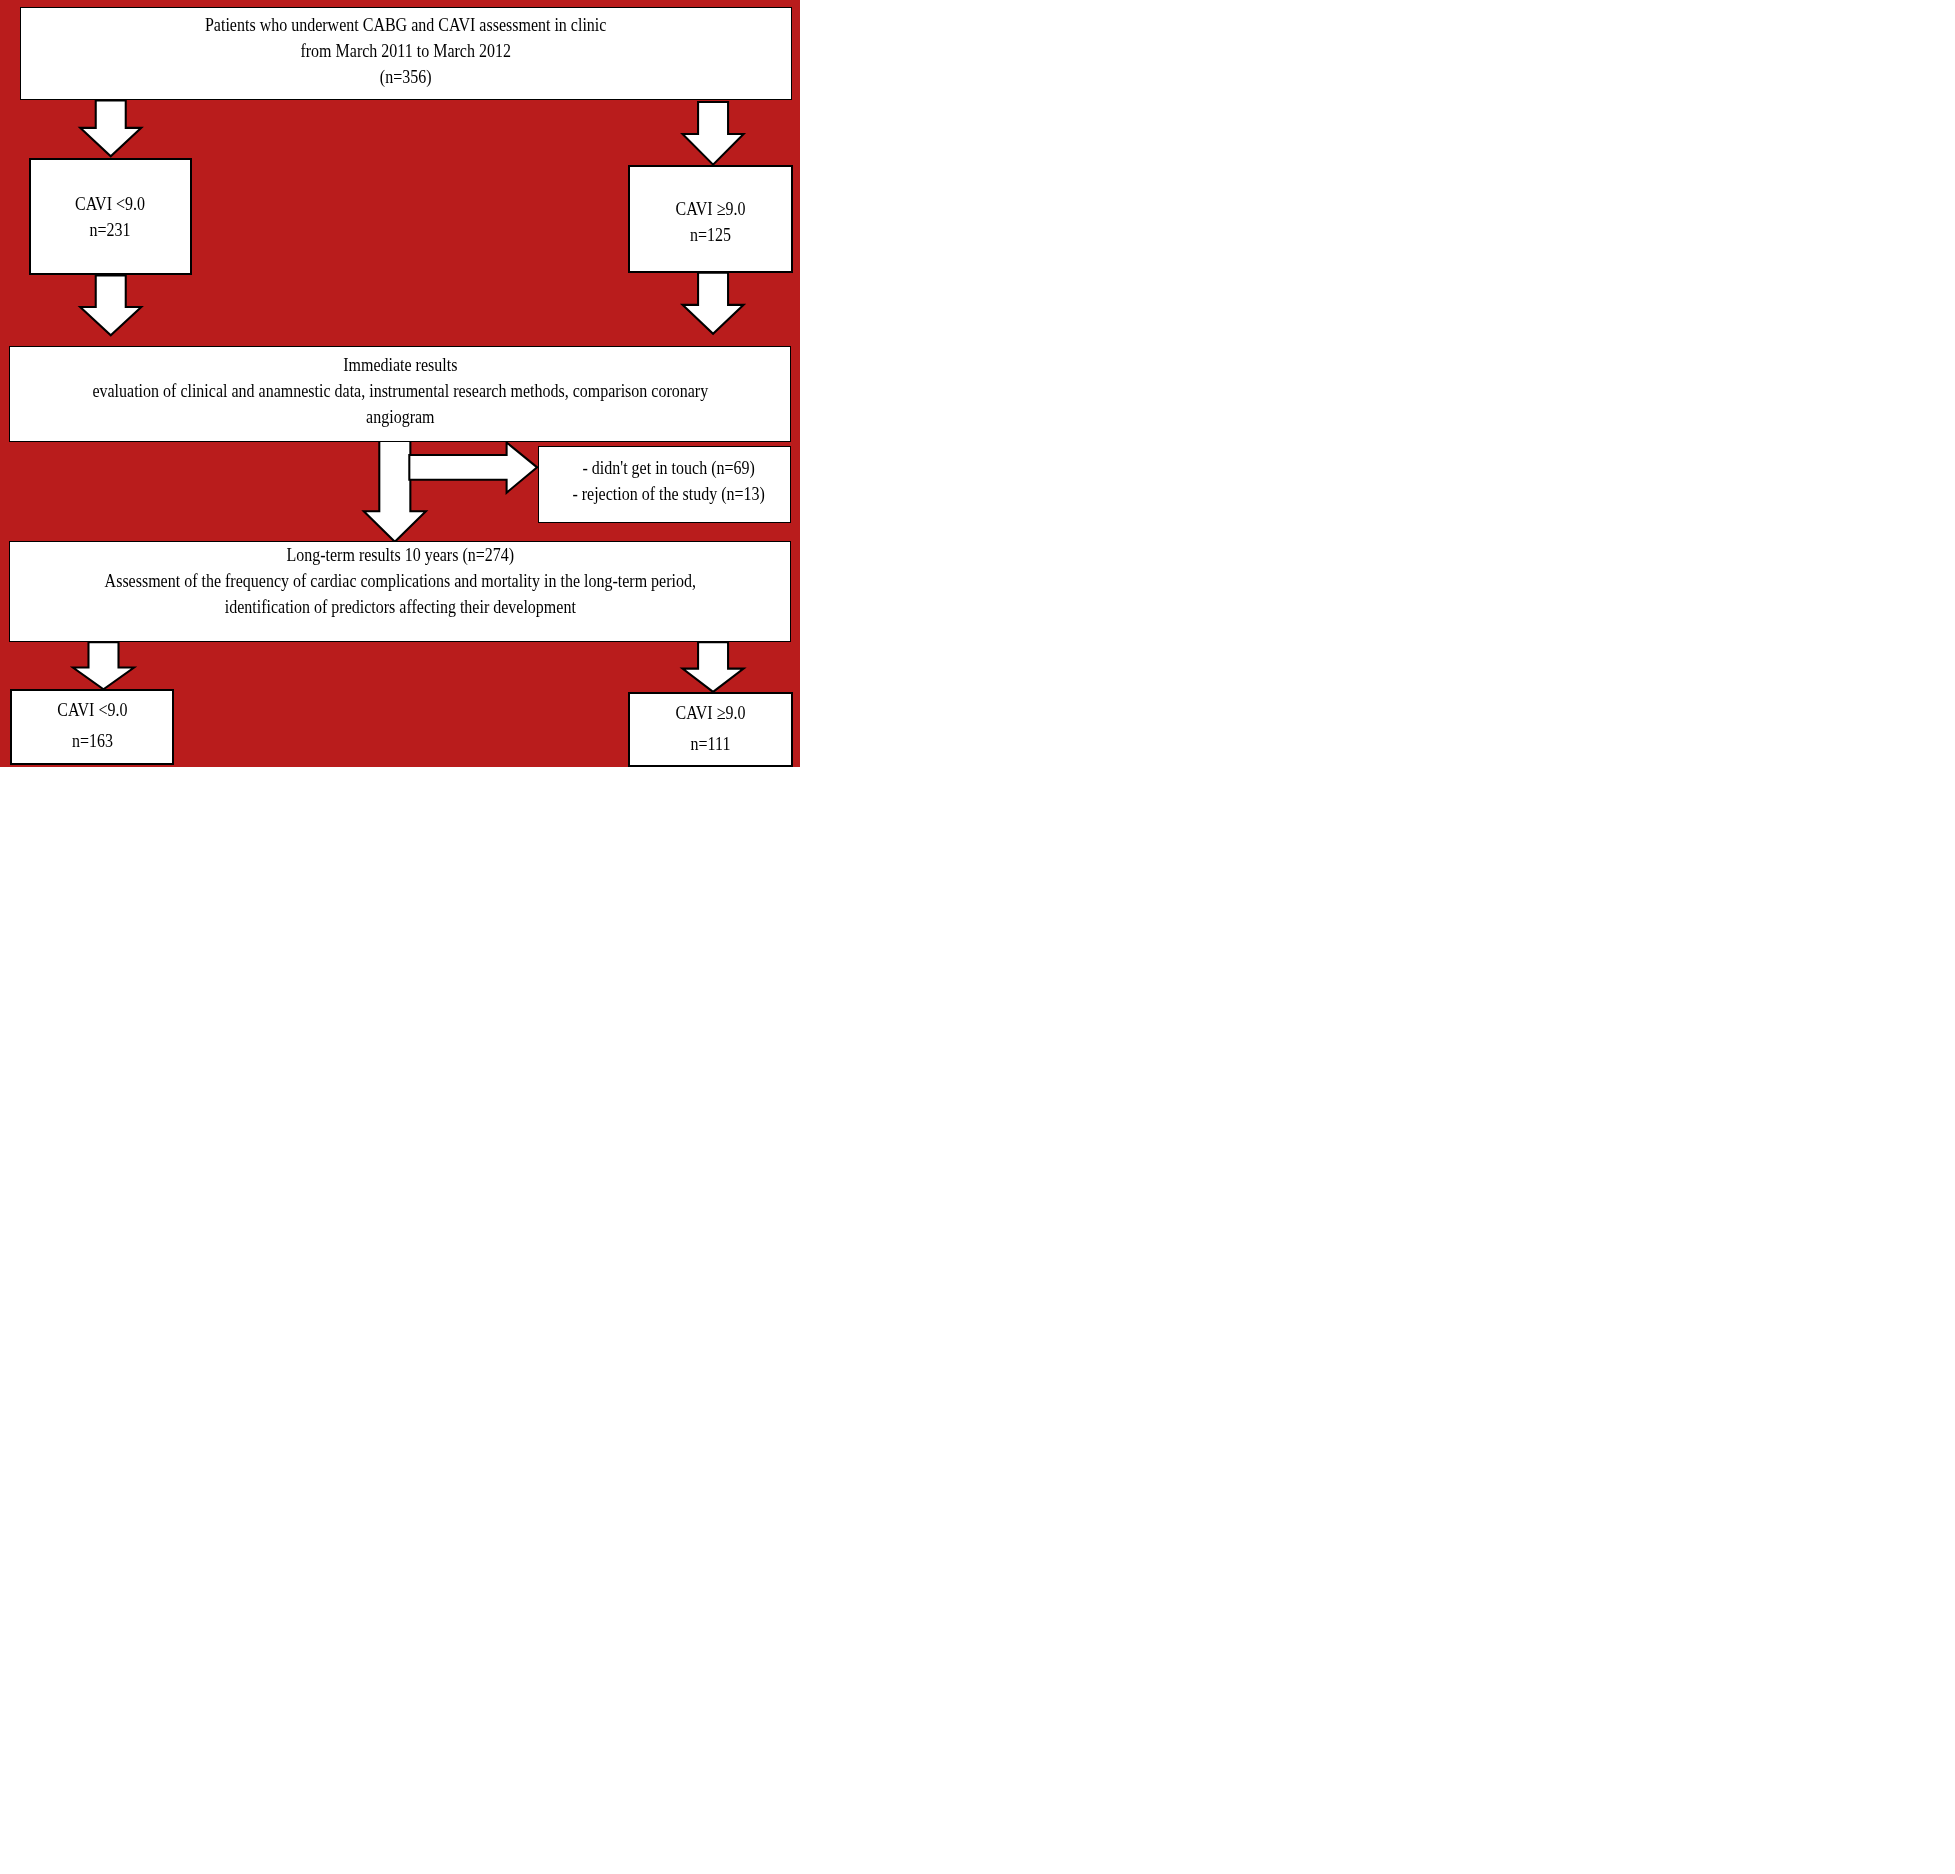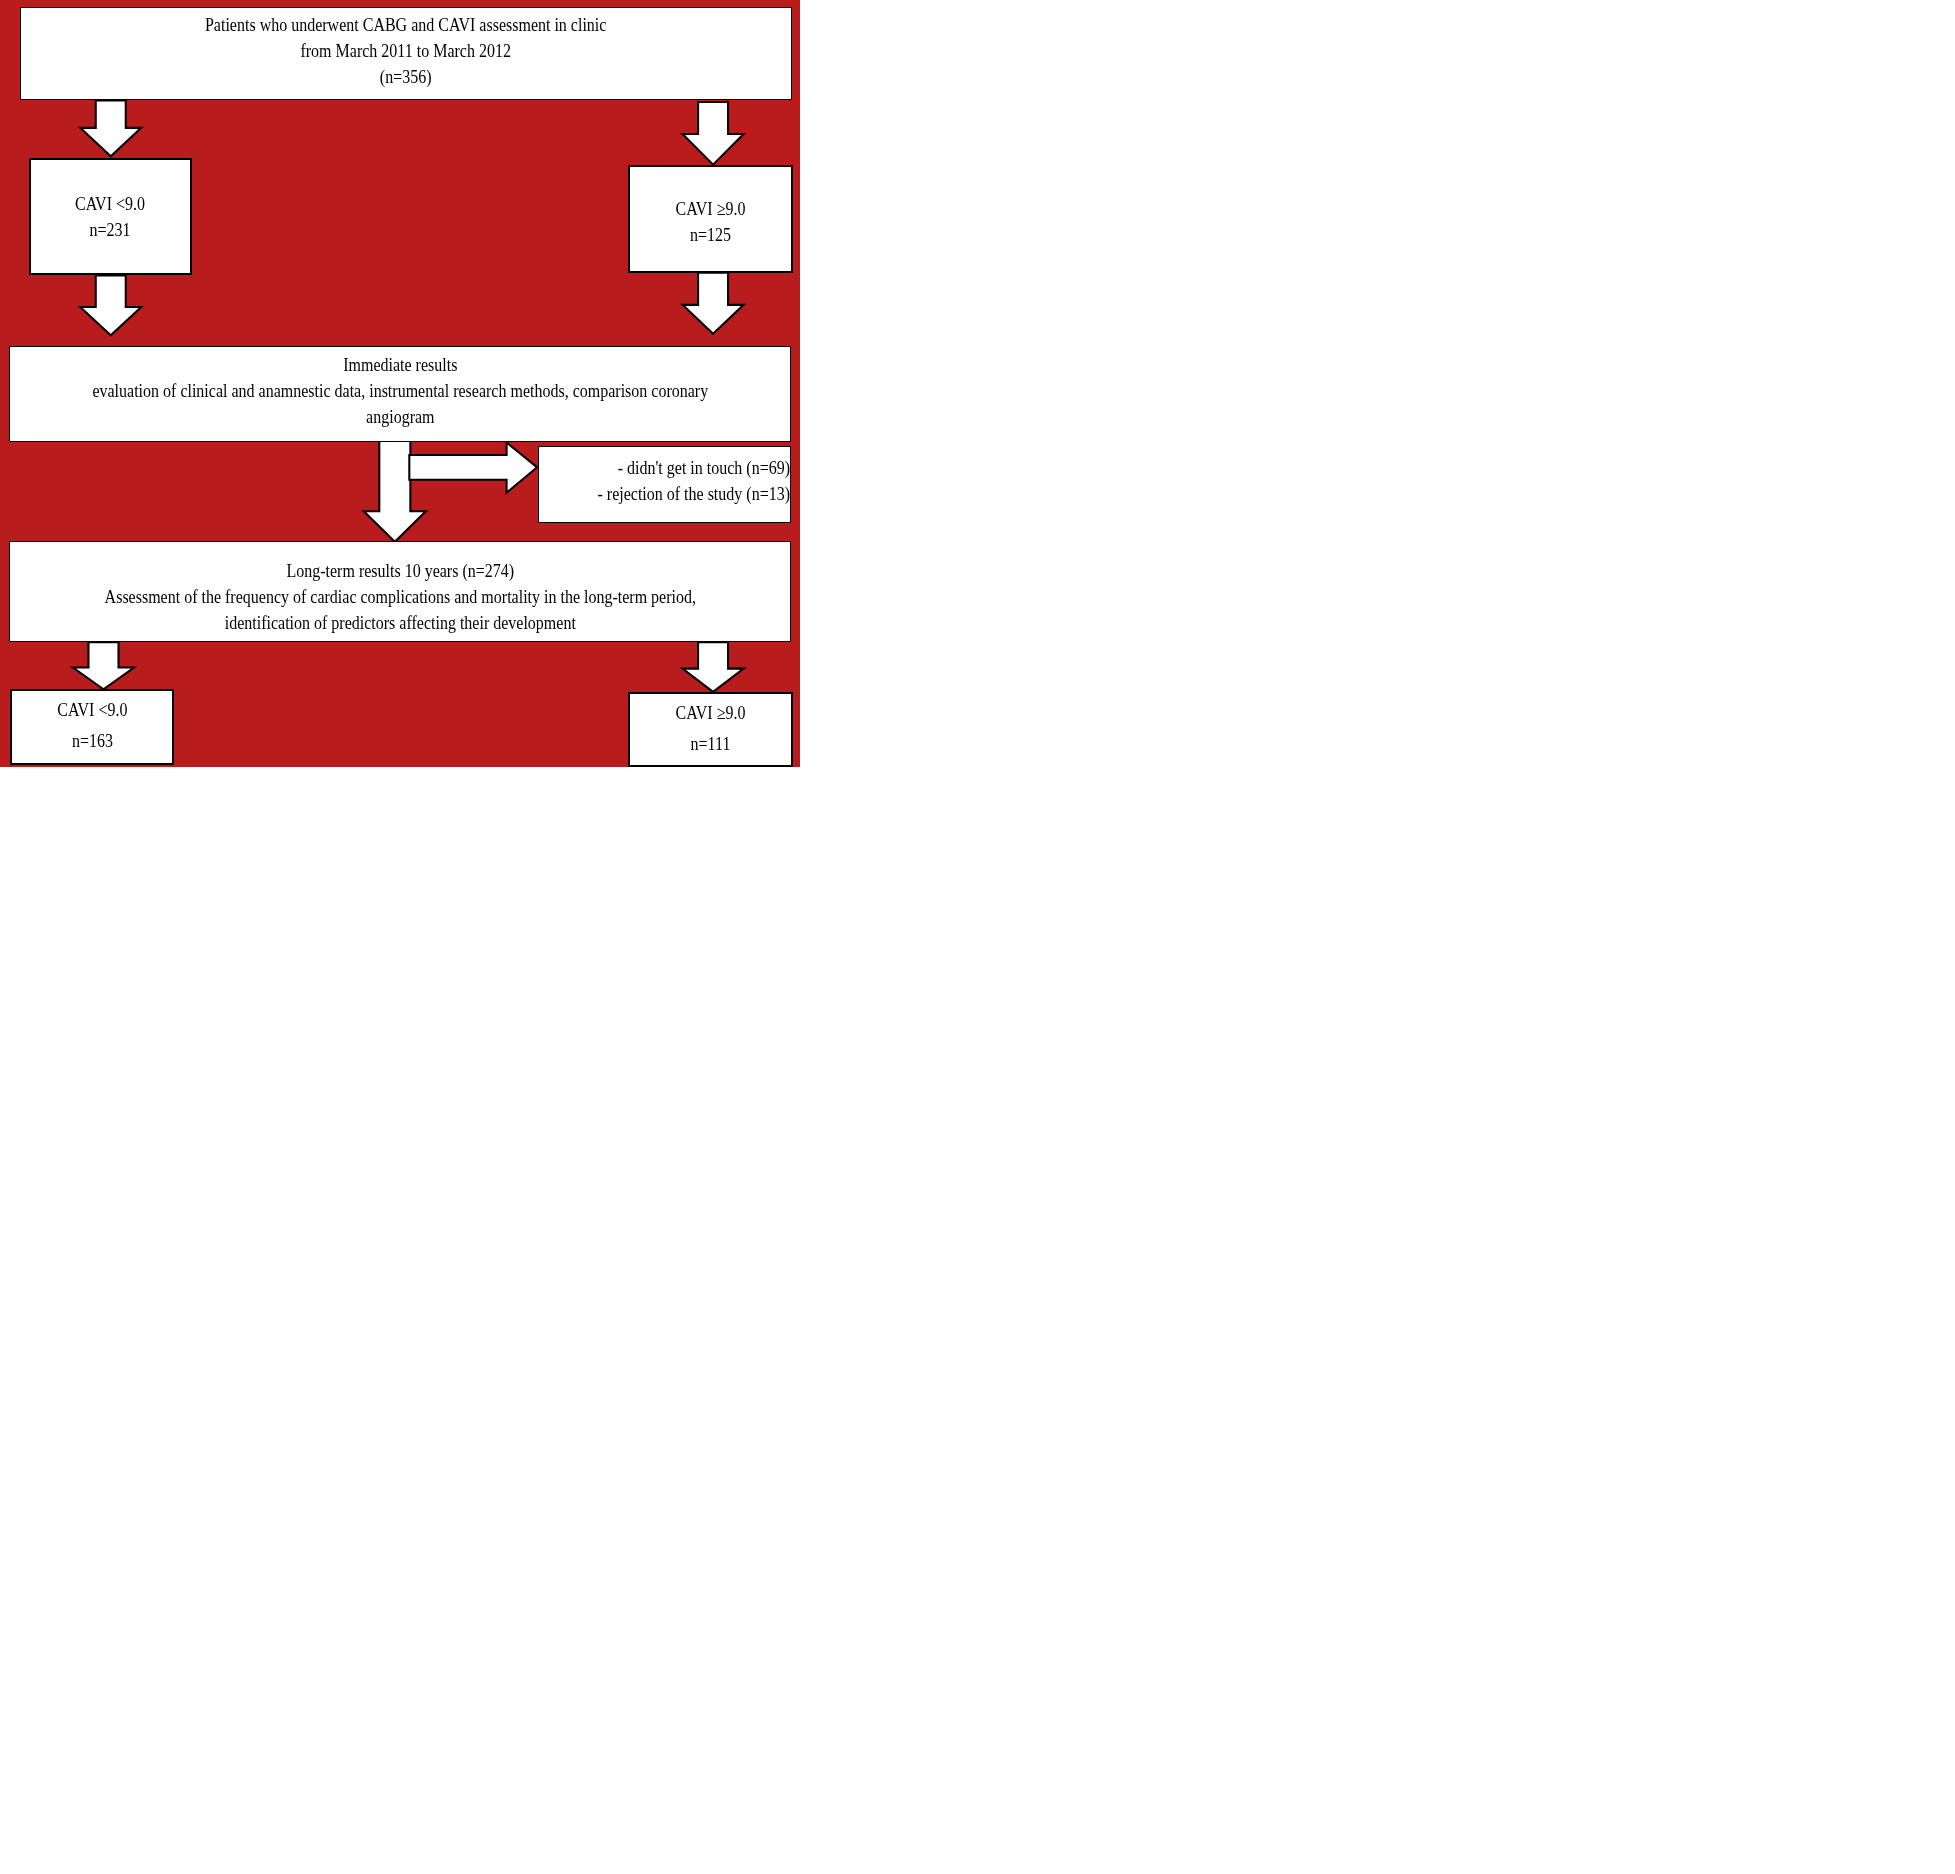--- a/index.html
+++ b/index.html
@@ -25,21 +25,21 @@
     border-color: #000000;
     text-align: center;
   }
   .ln {
     font-size: 16px;
     line-height: 26px;
     white-space: nowrap;
     transform: scaleY(1.18);
   }
   .lh60 .ln { line-height: 31px; }
-  .left-text { text-align: right; }
+  .left-text { text-align: center; }
   .left-text .ln { padding-left: 8.3px; transform-origin: left center; }
 </style>
 </head>
 <body>
 
 <div id="canvas">
 
   <svg id="arrow-layer" viewBox="0 0 1546 1482" xmlns="http://www.w3.org/2000/svg">
     <g fill="#ffffff" stroke="#000000" stroke-width="4" stroke-linejoin="miter">
       <polygon points="185,194 243,194 243,247 273,247 214,302 155,247 185,247"></polygon>
@@ -73,21 +73,21 @@
     <div class="ln">Immediate results</div>
     <div class="ln">evaluation of clinical and anamnestic data, instrumental research methods, comparison coronary</div>
     <div class="ln">angiogram</div>
   </div>
 
   <div class="box left-text" style="left:538px; top:446px; width:253px; height:77px; border-width:1.6px; padding-top:8.3px;">
     <div class="ln">- didn't get in touch (n=69)</div>
     <div class="ln">- rejection of the study (n=13)</div>
   </div>
 
-  <div class="box" style="left:9.3px; top:541px; width:782px; height:101px; border-width:1.6px; padding-top:16px;">
+  <div class="box" style="left:9.3px; top:541px; width:782px; height:101px; border-width:1.6px; padding-top:0;">
     <div class="ln">Long-term results 10 years (n=274)</div>
     <div class="ln">Assessment of the frequency of cardiac complications and mortality in the long-term period,</div>
     <div class="ln">identification of predictors affecting their development</div>
   </div>
 
   <div class="box lh60" style="left:10.4px; top:689px; width:164px; height:76px; border-width:2.1px; padding-top:2.6px;">
     <div class="ln">CAVI &lt;9.0</div>
     <div class="ln">n=163</div>
   </div>
 

